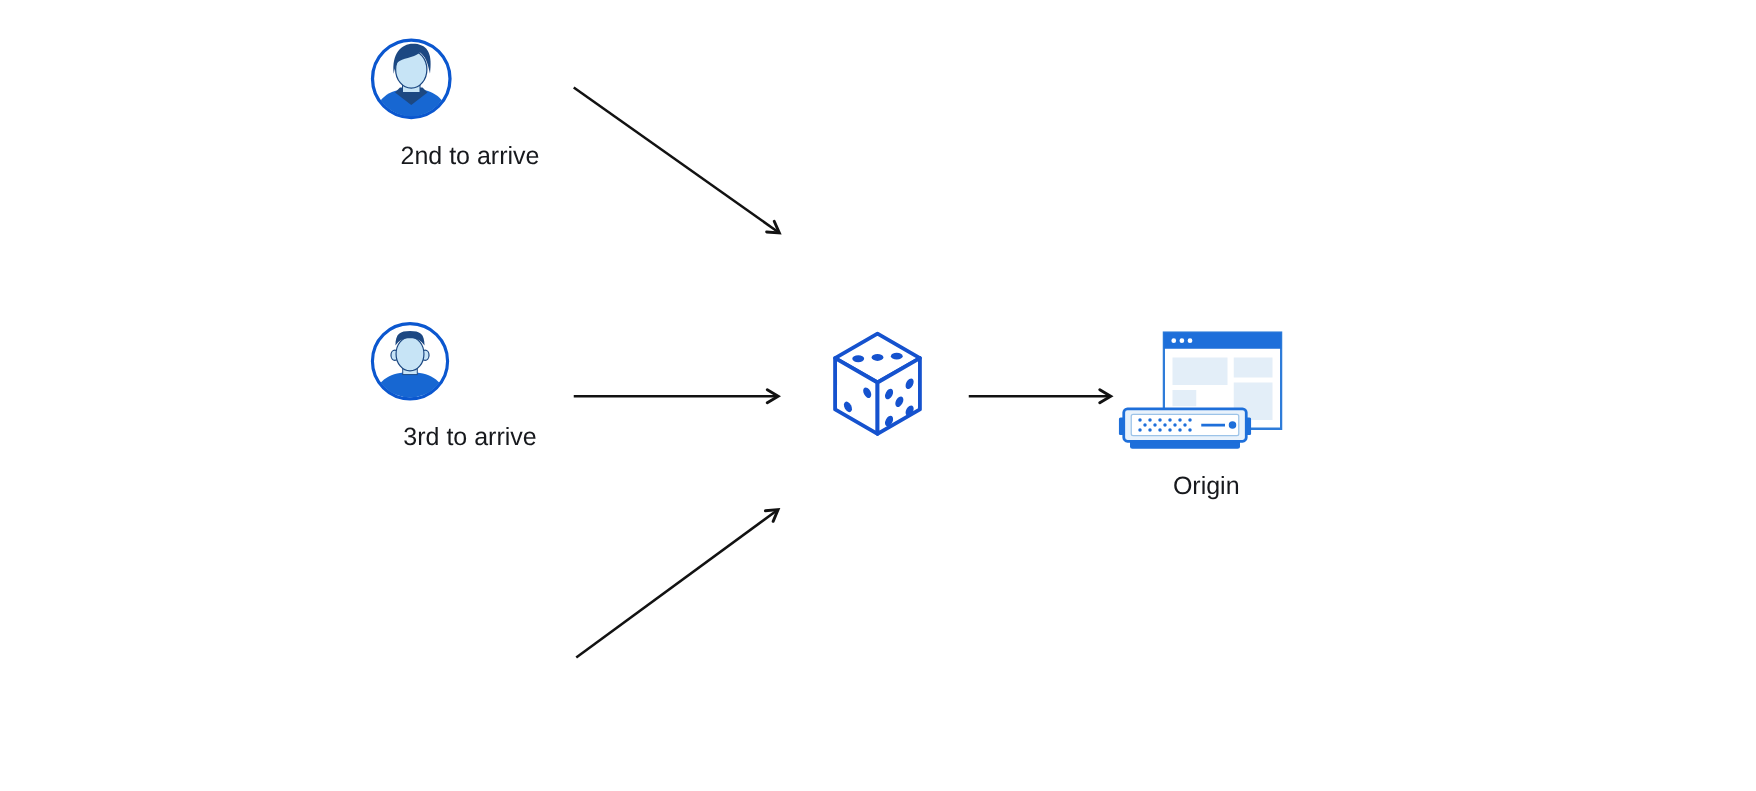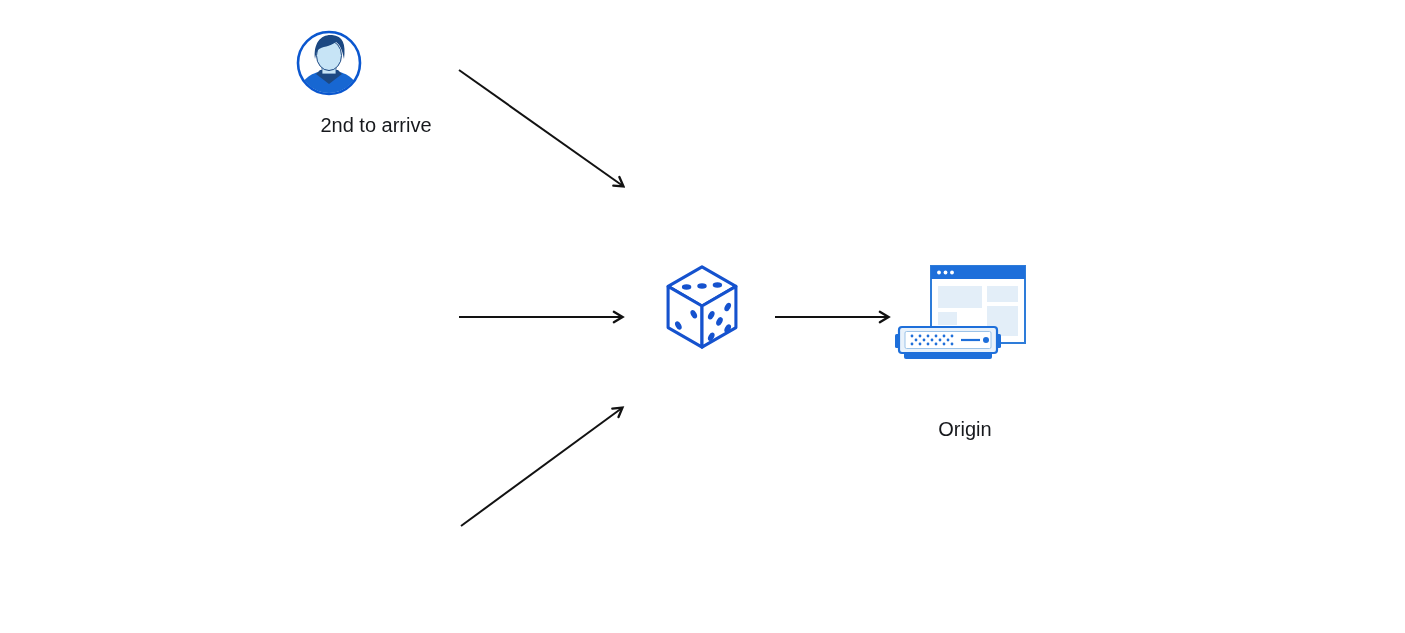--- a/index.html
+++ b/index.html
@@ -16,21 +16,21 @@
     font-size: 20px;
     color: #17191d;
     white-space: nowrap;
     text-align: center;
     line-height: 1.1;
   }
   .node-user-second { left: 296px; top: 30px; width: 160px; }
   .node-user-third  { left: 296px; top: 257px; width: 160px; }
   .node-user-first  { left: 296px; top: 485px; width: 160px; }
   .node-dice   { left: 665px; top: 263px; width: 74px; }
-  .node-origin { left: 892px; top: 265px; width: 146px; gap: 40px; }
+  .node-origin { left: 892px; top: 265px; width: 146px; }
   .origin-art { position: relative; width: 146px; height: 98px; }
   .origin-window { position: absolute; left: 38px; top: 0; }
   .origin-server { position: absolute; left: 3px; top: 60px; }
   .node-origin .label { margin-top: 15px; }
 </style>
 </head>
 <body>
 
 <div class="canvas">
 
@@ -58,20 +58,39 @@
         <path d="M2,66 C5,47 17,41 33,41 C49,41 61,47 64,66 Z" fill="#1767D2"></path>
         <path d="M20,44 L33,54 L46,44 L42,40 L24,40 Z" fill="#1C4882"></path>
         <rect x="26" y="31" width="14" height="13" fill="#C7E4F6" stroke="#1C4882" stroke-width="0.8"></rect>
         <ellipse cx="33" cy="25.5" rx="12.5" ry="15" fill="#C7E4F6" stroke="#1C4882" stroke-width="1"></ellipse>
         <path d="M19,29 C17,12 26,4 36,5 C47,6 50,14 48,29 C46,19 44,15 40,12 C34,17 26,16 22,20 C20.5,22.5 19.6,25.5 19,29 Z" fill="#1C4882"></path>
       </g>
     </svg>
     <div class="label">2nd to arrive</div>
   </div>
 
+  <div class="node node-user-third">
+    <svg width="64" height="64" viewBox="0 0 66 66">
+      <defs>
+          <clipPath id="c2">
+            <circle cx="33" cy="33" r="30"></circle>
+          </clipPath>
+        </defs>
+      <circle cx="33" cy="33" r="31" fill="#ffffff" stroke="#0B57CF" stroke-width="2.6"></circle>
+      <g clip-path="url(#c2)">
+        <path d="M2,66 C5,48 17,42 33,42 C49,42 61,48 64,66 Z" fill="#1767D2"></path>
+        <rect x="27" y="32" width="12" height="12" fill="#C7E4F6" stroke="#1C4882" stroke-width="0.8"></rect>
+        <ellipse cx="20.5" cy="28" rx="3.2" ry="4.2" fill="#C7E4F6" stroke="#1C4882" stroke-width="1"></ellipse>
+        <ellipse cx="45.5" cy="28" rx="3.2" ry="4.2" fill="#C7E4F6" stroke="#1C4882" stroke-width="1"></ellipse>
+        <ellipse cx="33" cy="27" rx="11.5" ry="14" fill="#C7E4F6" stroke="#1C4882" stroke-width="1"></ellipse>
+        <path d="M21,20 C21,10 25,8 33,8 C41,8 45,10 45,20 C42,15.5 38,14 33,14 C28,14 24,15.5 21,20 Z" fill="#1C4882"></path>
+      </g>
+    </svg>
+    <div class="label">3rd to arrive</div>
+  </div>
 
 
   <div class="node node-dice">
     <svg width="74" height="88" viewBox="0 0 72 84">
       <g stroke="#1552CE" stroke-width="3" stroke-linejoin="round" fill="#ffffff">
         <polygon points="36,3 69,22 36,41 3,22"></polygon>
         <polygon points="3,22 36,41 36,81 3,62"></polygon>
         <polygon points="36,41 69,22 69,62 36,81"></polygon>
       </g>
       <g fill="#1552CE">

